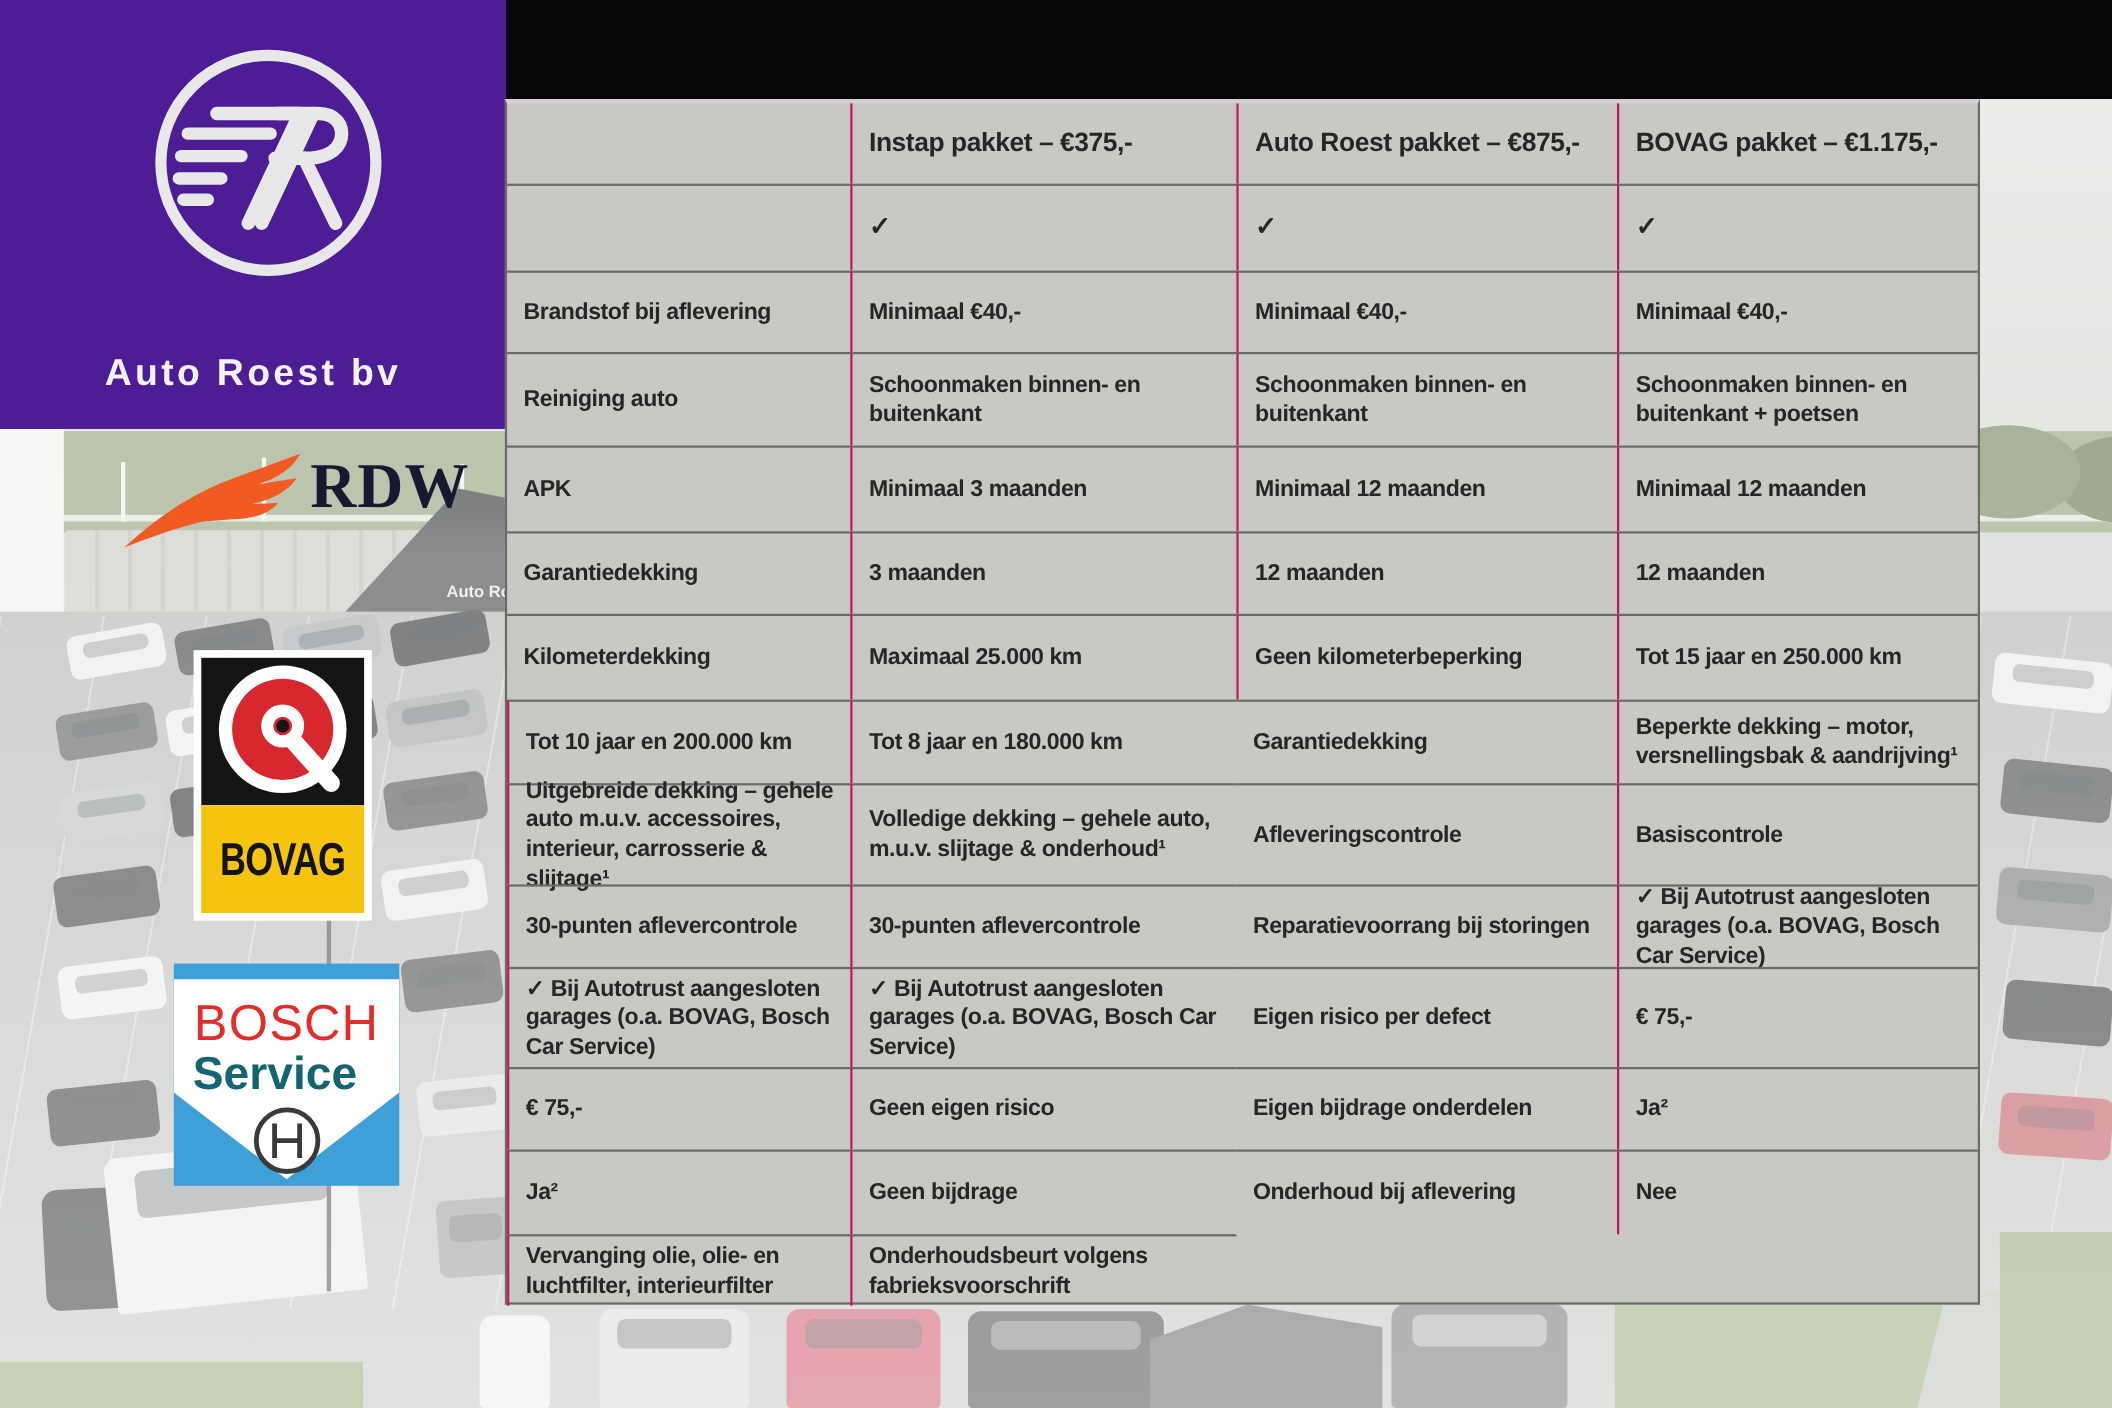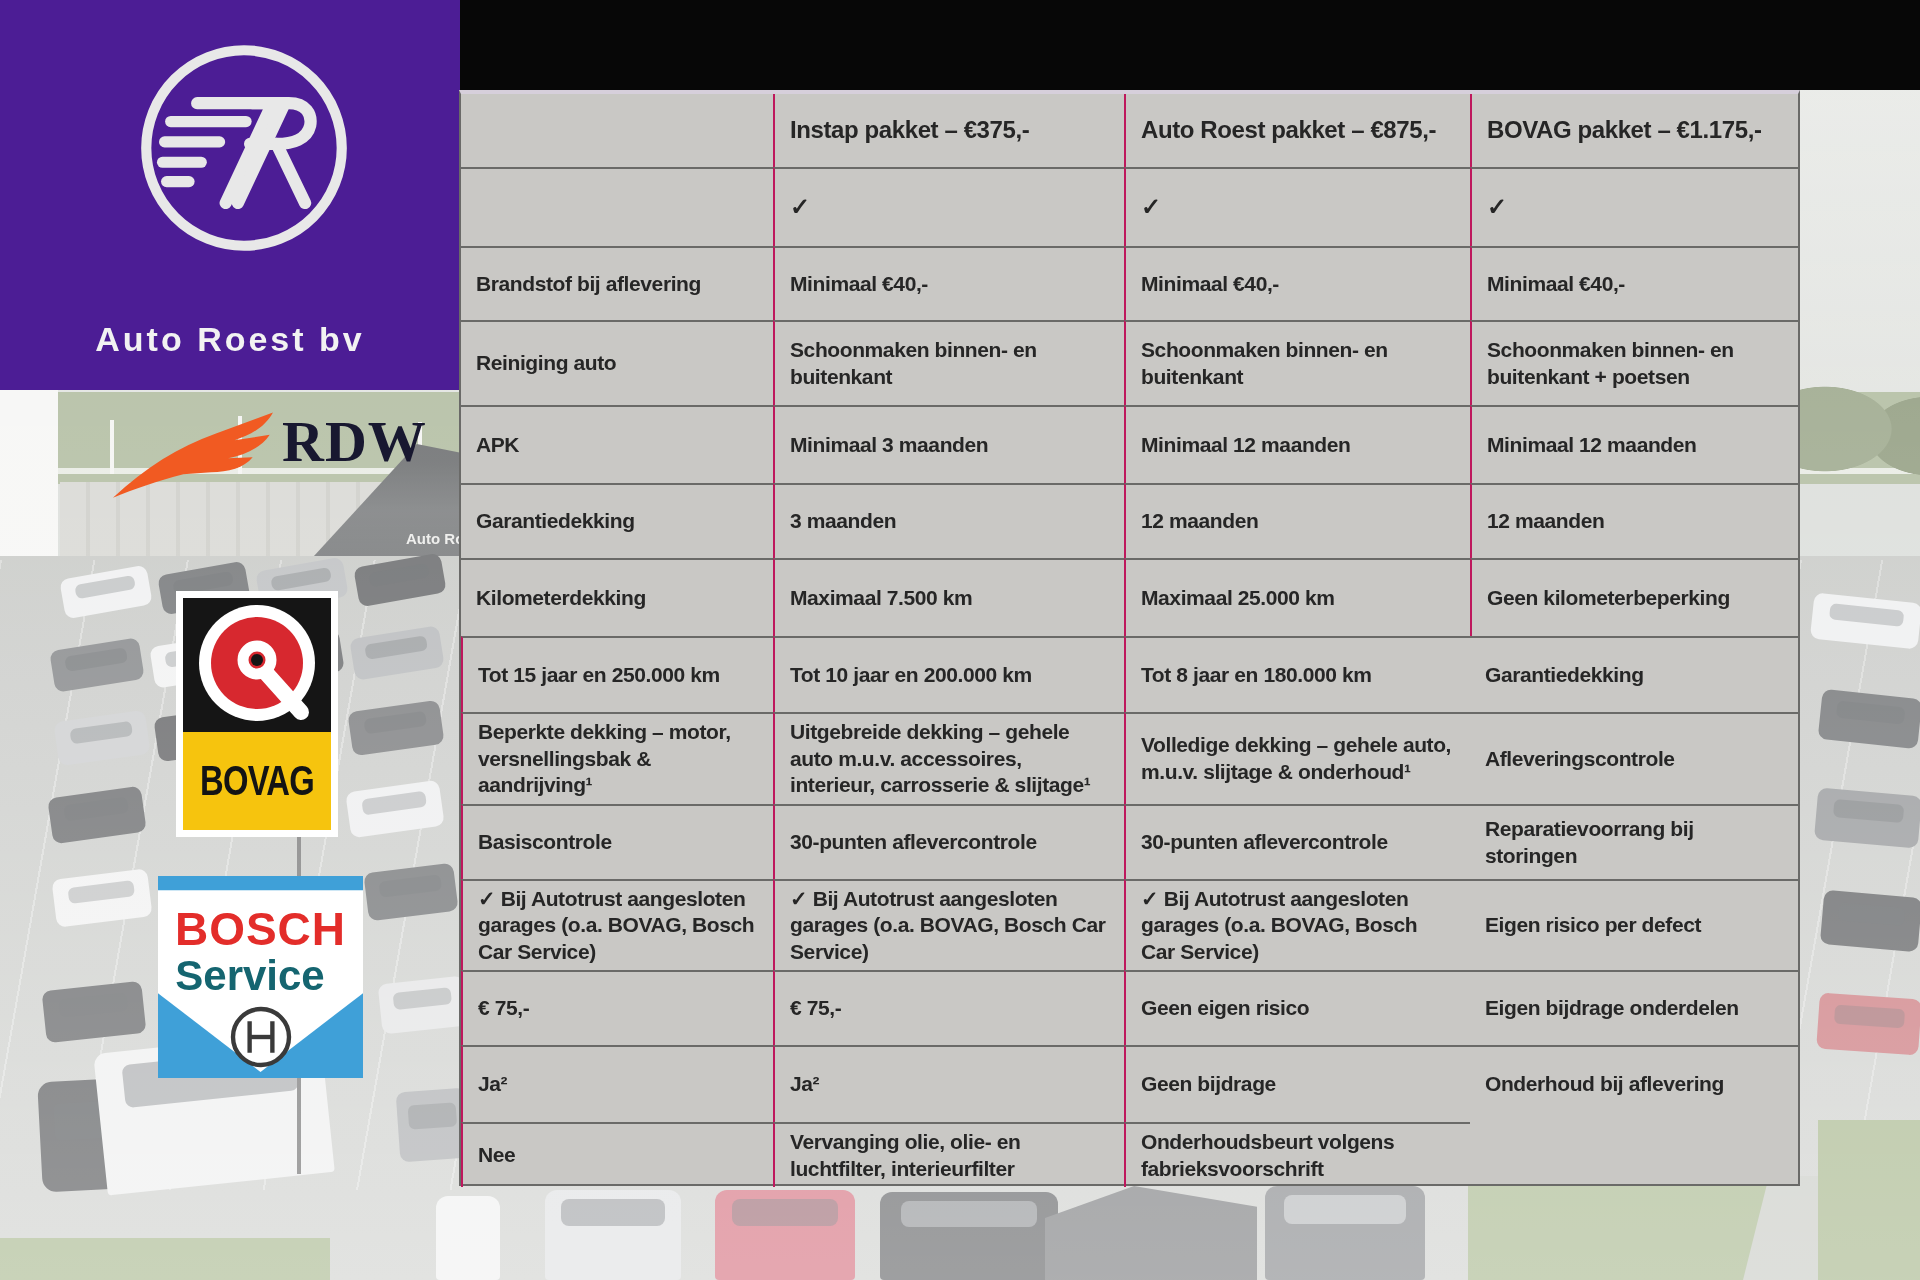--- a/index.html
+++ b/index.html
@@ -62,21 +62,21 @@
        font-weight:700;font-size:58px;color:#181830;letter-spacing:1px;}
   .bovag{position:absolute;left:176px;top:563px;width:162px;height:246px;background:#fff;padding:0;margin-top:28px;}
   .bovag-top{position:absolute;left:7px;top:7px;width:148px;height:134px;background:#151515;}
   .bovag-bottom{position:absolute;left:7px;top:141px;width:148px;height:98px;background:#f6c40e;
        display:flex;align-items:center;justify-content:center;}
   .bovag-text{font-weight:700;font-size:42px;color:#141414;transform:scaleX(.78);letter-spacing:-1px;}
   .bosch{position:absolute;left:158px;top:876px;width:205px;height:202px;background:#3fa0d8;}
   .bosch-shield{position:absolute;left:0;top:0;width:205px;height:202px;background:#fff;
        clip-path:polygon(0 7%,100% 7%,100% 58%,50% 97%,0 58%);}
   .bosch-l1{position:absolute;left:0;top:26px;width:205px;text-align:center;color:#e32d2a;
-       font-weight:700;font-size:46px;letter-spacing:1px;}
+       font-weight:400;font-size:46px;letter-spacing:1px;}
   .bosch-l2{position:absolute;left:0;top:76px;width:184px;text-align:center;color:#156570;
        font-weight:700;font-size:42px;}
   .bosch-armature{position:absolute;left:68px;top:126px;width:70px;height:70px;}
 
   
   .pkgtable{position:absolute;left:459px;top:90px;width:1341px;height:1096px;box-sizing:border-box;
        background:#c9c8c5;border-left:2px solid #6a6a68;border-right:2px solid #6a6a68;
        border-bottom:2px solid #6a6a68;border-top:4px solid #d6cfdb;
        display:grid;grid-template-columns:312px 351px 346px 328px;
        grid-template-rows:73px 79px 74px 85px 78px 75px 78px 76px 92px 75px 91px 75px 77px 1fr;}
@@ -244,21 +244,20 @@
   <div class="t-cell">Minimaal 3 maanden</div>
   <div class="t-cell">Minimaal 12 maanden</div>
   <div class="t-cell">Minimaal 12 maanden</div>
 
   <div class="t-cell fc">Garantiedekking</div>
   <div class="t-cell">3 maanden</div>
   <div class="t-cell">12 maanden</div>
   <div class="t-cell">12 maanden</div>
 
   <div class="t-cell fc">Kilometerdekking</div>
-  <div class="t-cell">Maximaal 7.500 km</div>
   <div class="t-cell">Maximaal 25.000 km</div>
   <div class="t-cell">Geen kilometerbeperking</div>
 
   <div class="t-cell">Tot 15 jaar en 250.000 km</div>
   <div class="t-cell">Tot 10 jaar en 200.000 km</div>
   <div class="t-cell">Tot 8 jaar en 180.000 km</div>
 
   <div class="t-cell fc">Garantiedekking</div>
   <div class="t-cell">Beperkte dekking – motor, versnellingsbak &amp; aandrijving¹</div>
   <div class="t-cell">Uitgebreide dekking – gehele auto m.u.v. accessoires, interieur, carrosserie &amp; slijtage¹</div>

